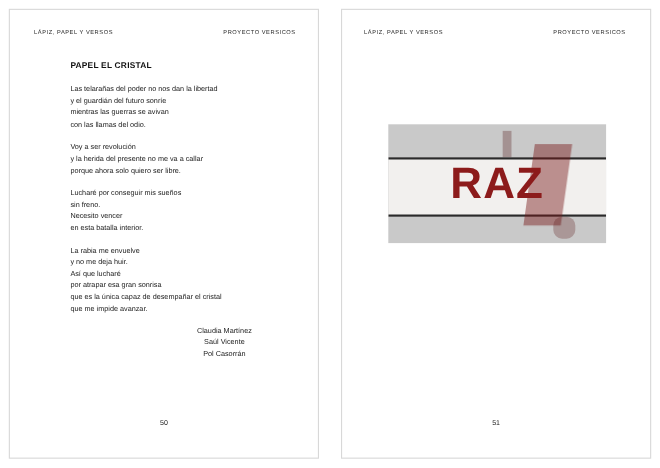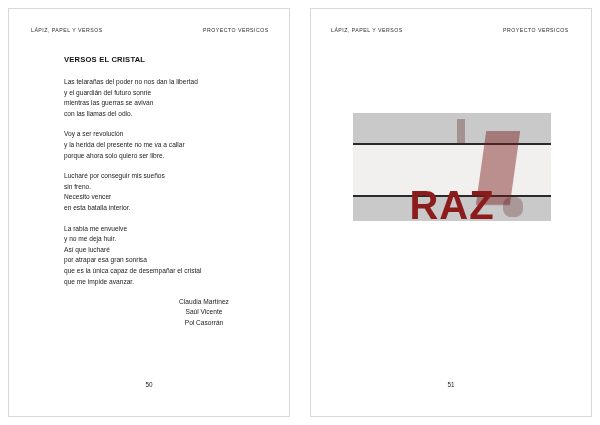--- a/index.html
+++ b/index.html
@@ -115,21 +115,20 @@
     width: 100%;
     height: 47px;
     display: flex;
     align-items: center;
     justify-content: center;
     font-family: "Liberation Sans", sans-serif;
     font-weight: bold;
     font-size: 40px;
     letter-spacing: 1px;
     line-height: 1;
-    margin-top: 38px;
   }
   .art-word .seg-a { color: #8c1b1b; }
   .art-word .seg-b { color: #141414; }
   .art-splatter-1 {
     position: absolute;
     left: 128px;
     top: 18px;
     width: 34px;
     height: 74px;
     background: rgba(120,24,24,0.45);
@@ -156,21 +155,21 @@
 </style>
 </head>
 <body>
 
 <div class="spread">
 
   <div class="page page-left">
     <div class="running-head rh-outer-left">LÁPIZ, PAPEL Y VERSOS</div>
     <div class="running-head rh-inner-left">PROYECTO VERSICOS</div>
 
-    <div class="poem-title">VERSOS EL CRISTAL</div>
+    <div class="poem-title">PAPEL EL CRISTAL</div>
 
     <div class="poem-body">
       <div class="stanza">
         <div class="line">Las telarañas del poder no nos dan la libertad</div>
         <div class="line">y el guardián del futuro sonríe</div>
         <div class="line">mientras las guerras se avivan</div>
         <div class="line">con las llamas del odio.</div>
       </div>
       <div class="stanza">
         <div class="line">Voy a ser revolución</div>

